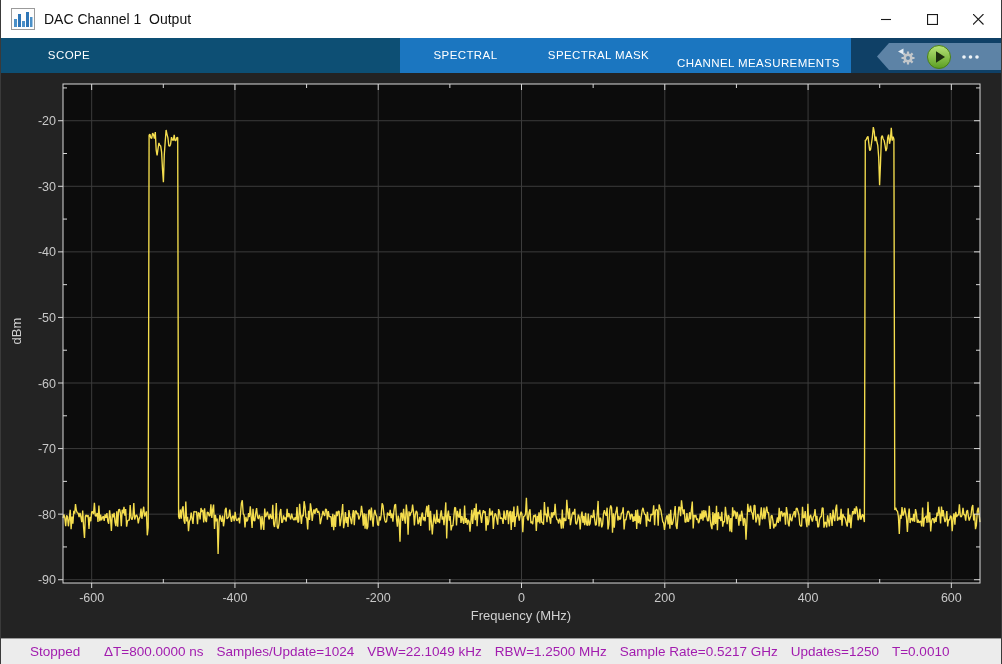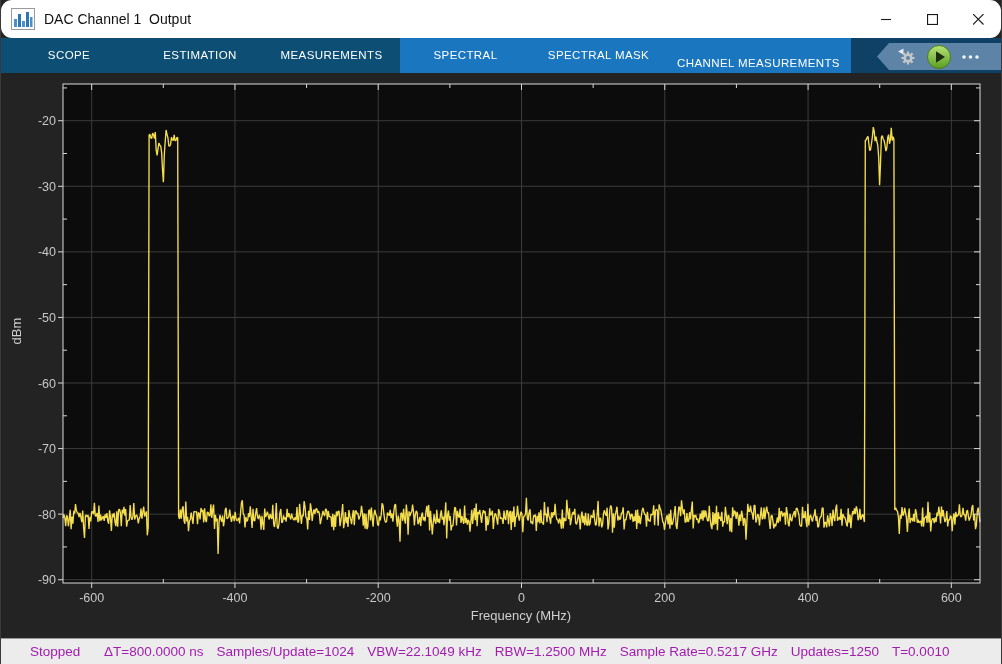--- a/index.html
+++ b/index.html
@@ -3,21 +3,21 @@
 <meta charset="utf-8">
 <style>
   * { margin:0; padding:0; box-sizing:border-box; }
   body { background:#555; font-family:"Liberation Sans", sans-serif; }
   .window{
     width:1002px; height:664px; position:relative; overflow:hidden;
     background:#232323; border-left:1px solid #3a3a3a; border-right:1px solid #3a3a3a;
   }
   
   .titlebar{
-    height:38px; background:#ffffff; display:flex; align-items:center; position:relative;border-radius:11px;
+    height:38px; background:#ffffff; display:flex; align-items:center; position:relative;
   }
   .app-icon{ margin:0 9px 0 10px; width:24px; height:22px; flex:0 0 auto; }
   .title-text{ font-size:14px; color:#111; white-space:pre; }
   .win-controls{ position:absolute; right:0; top:0; height:38px; display:flex; }
   .win-btn{ width:46px; height:38px; display:flex; align-items:center; justify-content:center;
     background:transparent; border:none; cursor:default; }
   
   .tabbar{ height:35px; position:relative; background:#0d4f74; }
   .seg-right{ position:absolute; left:850px; right:0; top:0; bottom:0; background:#0f4066; }
   .tab-highlight{ position:absolute; left:399px; width:451px; top:0; bottom:0; background:#1b76c0; }
@@ -73,22 +73,20 @@
           <line x1="10.5" y1="0" x2="0" y2="10.5" stroke="#1a1a1a" stroke-width="1.1"></line>
         </svg>
       </button>
     </div>
   </div>
 
   <div class="tabbar">
     <div class="seg-right"></div>
     <div class="tab-highlight"></div>
     <div class="tab" style="left:0px;   width:136px;">SCOPE</div>
-    <div class="tab" style="left:136px; width:126px;">ESTIMATION</div>
-    <div class="tab" style="left:262px; width:137px;">MEASUREMENTS</div>
     <div class="tab" style="left:399px; width:131px;">SPECTRAL</div>
     <div class="tab" style="left:530px; width:135px;">SPECTRAL MASK</div>
     <div class="tab" style="left:665px; width:185px;margin-top:8px;">CHANNEL MEASUREMENTS</div>
 
     <div class="quick-access">
       <span class="qa-icon">
         <svg width="20" height="20" viewBox="0 0 20 20">
           <g stroke="#c3c7ca" stroke-width="2.2">
             <line x1="11" y1="4.5" x2="11" y2="17.5"></line>
             <line x1="4.5" y1="11" x2="17.5" y2="11"></line>

